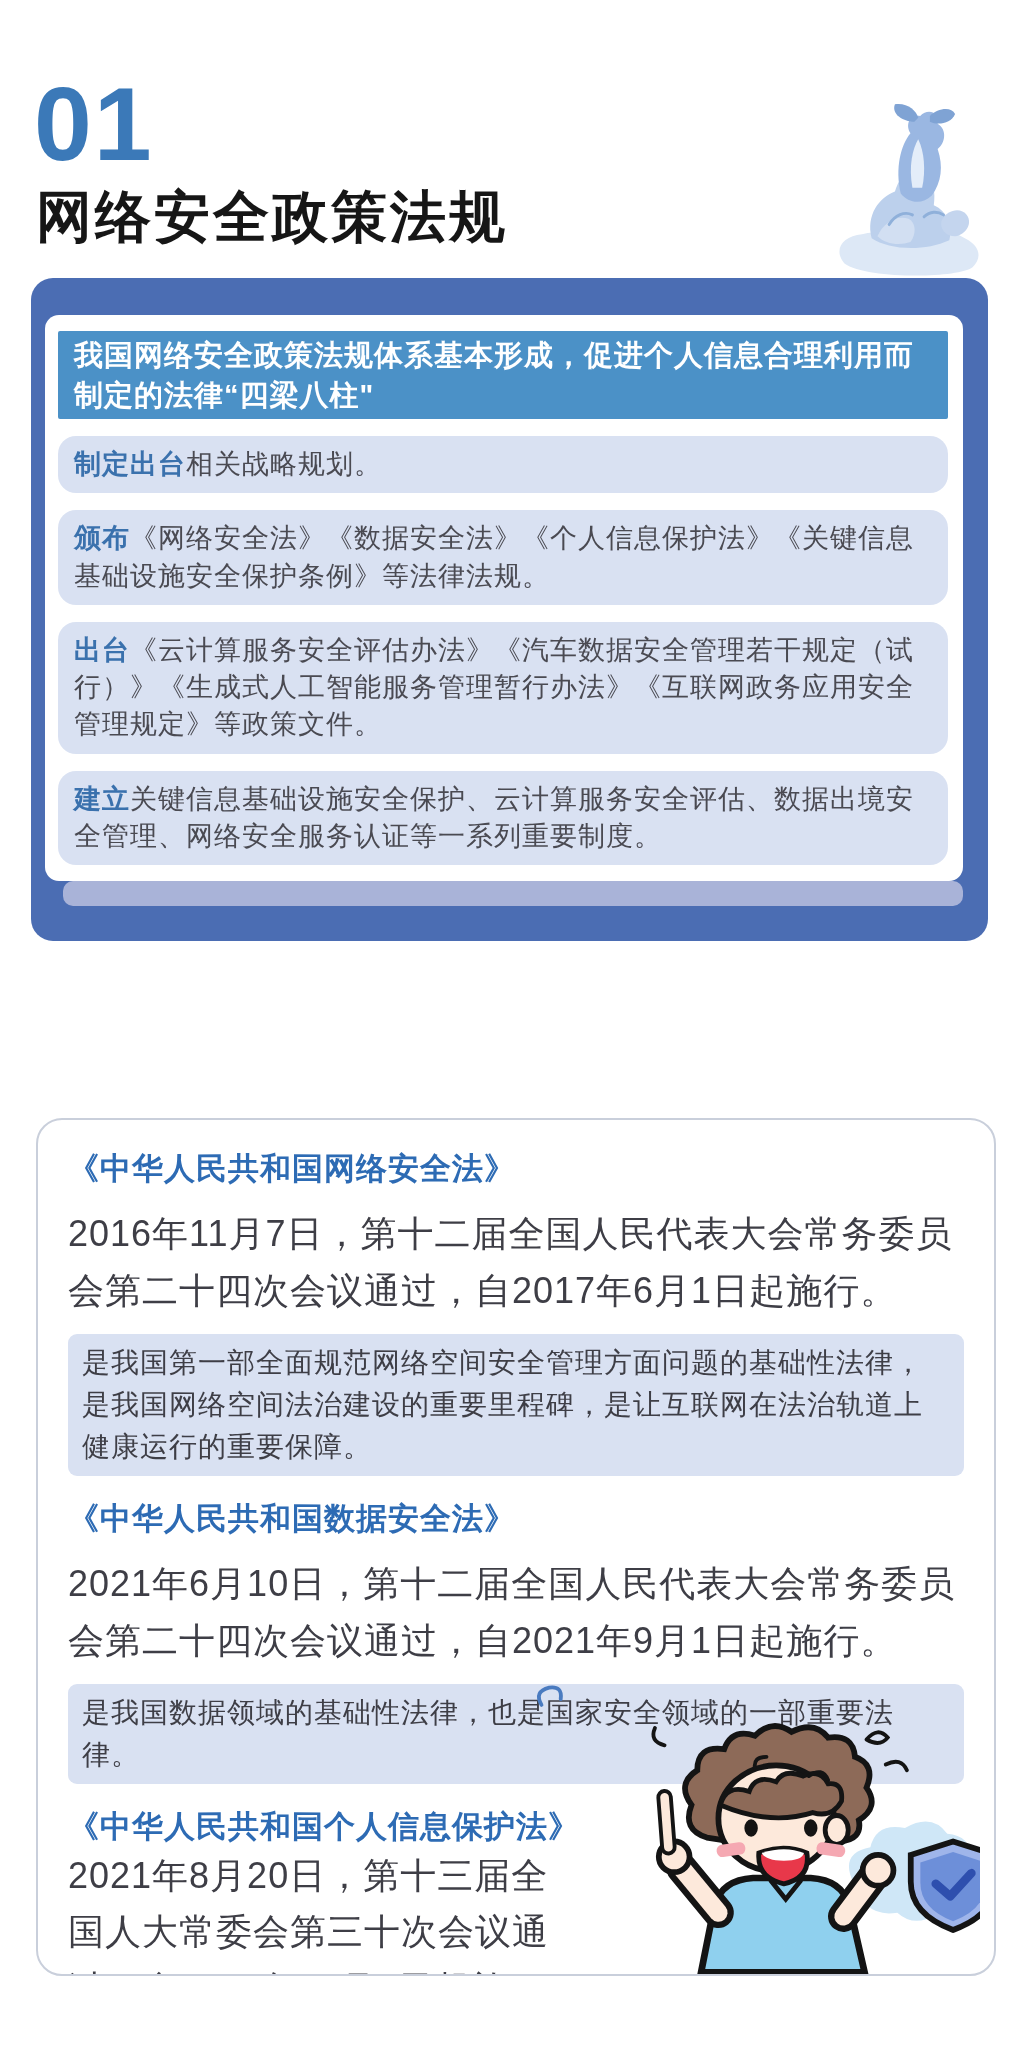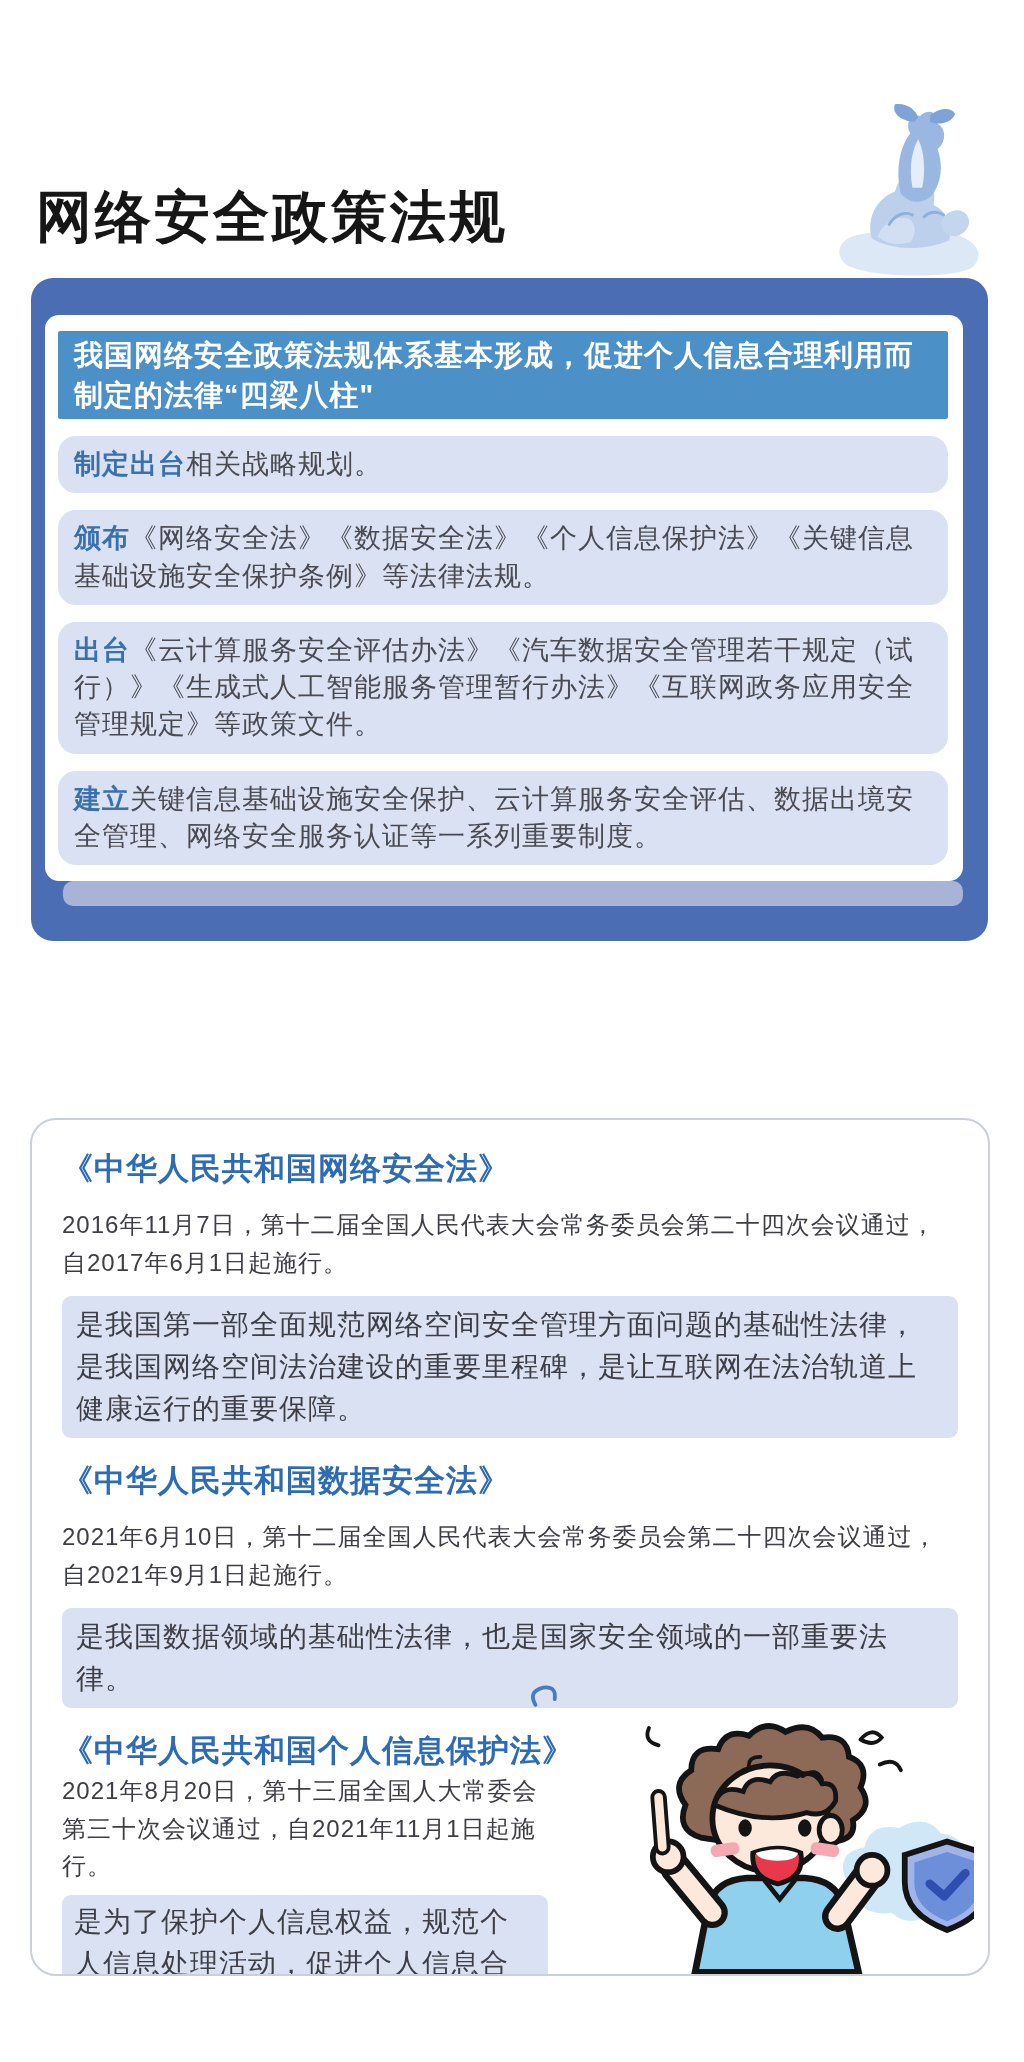--- a/index.html
+++ b/index.html
@@ -50,47 +50,48 @@
     background:#3a73b9;border-radius:34px;
     box-shadow:6px 8px 0 -1px #2c56a1;
     display:flex;align-items:center;justify-content:center;
   }
   .badge span{
     color:#ffffff;font-size:34px;font-weight:800;letter-spacing:10px;
     padding-left:10px;
   }
   
   .law-card{
-    position:absolute;left:30px;top:1118px;width:960px;height:858px;
+    position:absolute;left:36px;top:1118px;width:960px;height:858px;
     background:#ffffff;border:2px solid #c9cfdb;border-radius:26px;
     box-sizing:border-box;padding:28px 30px;overflow:hidden;
   }
   .law-title{
     margin:0;font-size:31px;font-weight:800;color:#2d6bb4;letter-spacing:1px;
   }
   .law-title.mt{margin-top:22px;}
   .law-passed{
-    margin:16px 0 0 0;font-size:24px;color:#3e3e46;line-height:1.58;letter-spacing:1px;
+    margin:16px 0 0 0;font-size:36px;color:#3e3e46;line-height:1.58;letter-spacing:1px;
   }
   .hl{
     margin-top:14px;background:#d9e1f2;border-radius:9px;
     font-size:28px;color:#3e3e46;line-height:1.5;letter-spacing:1px;
     padding:8px 14px;
   }
   .law3-row{position:relative;}
   .law3-text{width:486px;}
   .law3-text .law-passed{margin-top:0;}
   .law3-text .hl{margin-top:10px;padding:6px 12px;}
   .mascot{position:absolute;right:14px;bottom:0;}
 </style>
 </head>
 <body>
 
 <div id="page">
 
+  <div class="sec-num">01</div>
   <h1 class="sec-title">网络安全政策法规</h1>
 
   <svg class="statue" width="165" height="190" viewBox="0 0 170 195">
     <path d="M18,168 C6,154 16,140 36,138 C52,134 66,138 80,134 C104,128 126,132 142,142 C158,150 160,162 150,172 C134,184 40,184 18,168 Z" fill="#dde8f6"></path>
     <path d="M46,142 C40,118 54,100 70,94 C78,70 92,62 100,64 C110,80 112,96 110,108 C124,114 130,130 126,144 C100,156 64,154 46,142 Z" fill="#bcd0ec"></path>
     <path d="M118,124 C124,112 138,110 144,118 C150,126 144,138 132,140 C122,140 116,132 118,124 Z" fill="#c4d5ee"></path>
     <path d="M52,140 C58,126 72,118 84,122 C92,126 92,138 86,146 C74,150 60,148 52,140 Z" fill="#d2dff2"></path>
     <path d="M76,96 C70,70 76,46 86,34 C80,24 86,14 96,16 C104,8 116,12 114,24 C124,30 122,44 114,50 C120,68 118,84 108,98 C98,108 84,106 76,96 Z" fill="#9ab7e2"></path>
     <path d="M88,90 C84,68 88,50 94,40 C100,52 102,72 98,90 Z" fill="#e4edf9"></path>
     <path d="M90,22 C78,22 66,14 70,4 C82,2 92,10 94,18 Z" fill="#7fa3d4"></path>

